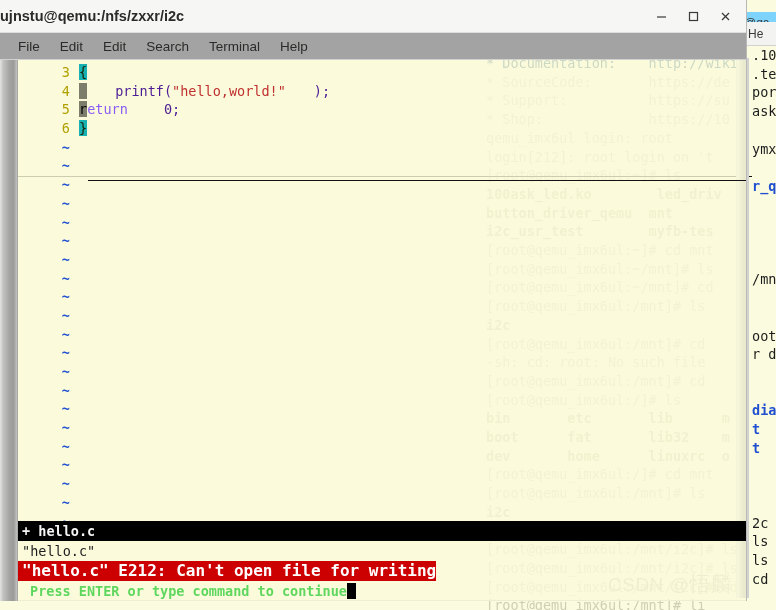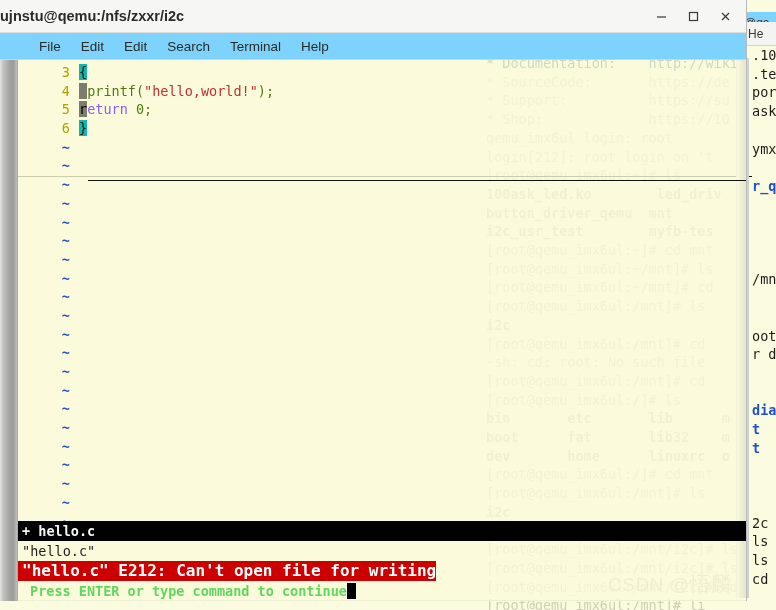--- a/index.html
+++ b/index.html
@@ -82,23 +82,23 @@
     position:absolute;left:0;right:0;top:0;height:32px;line-height:32px;
     text-align:left;font-family:"Liberation Sans",sans-serif;font-size:14.5px;
     color:#2b2b29;font-weight:600;
   }
   .winbtns{position:absolute;right:6px;top:0;height:32px;display:flex;align-items:center;gap:2px;}
   .wbtn{width:30px;height:26px;display:flex;align-items:center;justify-content:center;
         color:#3a3a38;font-family:"Liberation Sans",sans-serif;font-size:13px;border-radius:3px;}
   .wbtn svg{display:block;}
 
   .menubar{
-    position:relative;height:27px;background:#7dd3fc;
+    position:relative;height:27px;background:#a3a3a3;
     border-bottom:1px solid #d2d2d0;display:flex;align-items:center;
-    padding-left:29px;box-sizing:border-box;
+    padding-left:8px;box-sizing:border-box;
   }
   .menubar .mi{
     font-family:"Liberation Sans",sans-serif;font-size:13.5px;color:#2b2b29;
     padding:2px 10px;white-space:nowrap;
   }
 
   .term{
     position:relative;height:541px;background:transparent;overflow:hidden;
   }
   
@@ -116,21 +116,21 @@
   .codearea{position:absolute;left:0;top:1px;right:0;white-space:pre;}
   .row{height:18.7px;white-space:pre;}
   .lnum{display:inline-block;width:52px;text-align:right;color:#b0a000;}
   .gutter-pad{display:inline-block;width:9px;}
   .tilde{display:inline-block;width:52px;text-align:right;color:#2050d0;font-weight:bold;}
 
   .cur-blk{background:#19b2b2;color:#1d1d00;}
   .hl-dim{background:#7d7d6b;}
   .kw{color:#8b5cf6;}
   .str{color:#c03030;}
-  .plain{color:#4d7c0f;}
+  .plain{color:#4c1d95;margin-left:28px;}
   .fadetop{color:#e2e2cd;}
 
   .underline-row{
     position:absolute;left:70px;top:120px;width:676px;height:1px;background:#111;
   }
 
   
   .statuswrap{position:absolute;left:18px;bottom:0;right:0;}
   .statusline{
     position:relative;height:20px;line-height:20px;background:#000;color:#f5f5f5;

